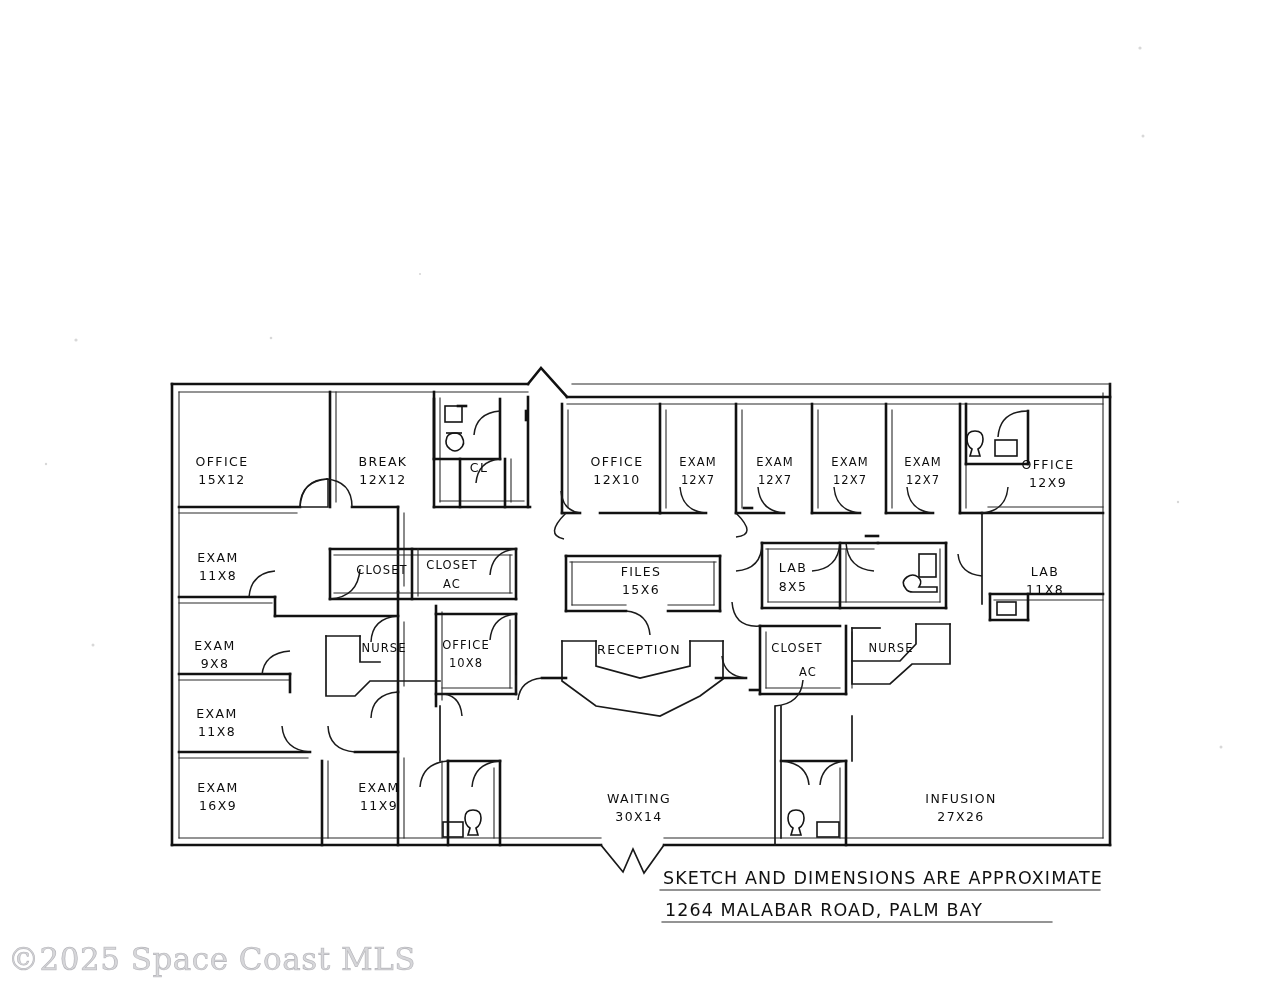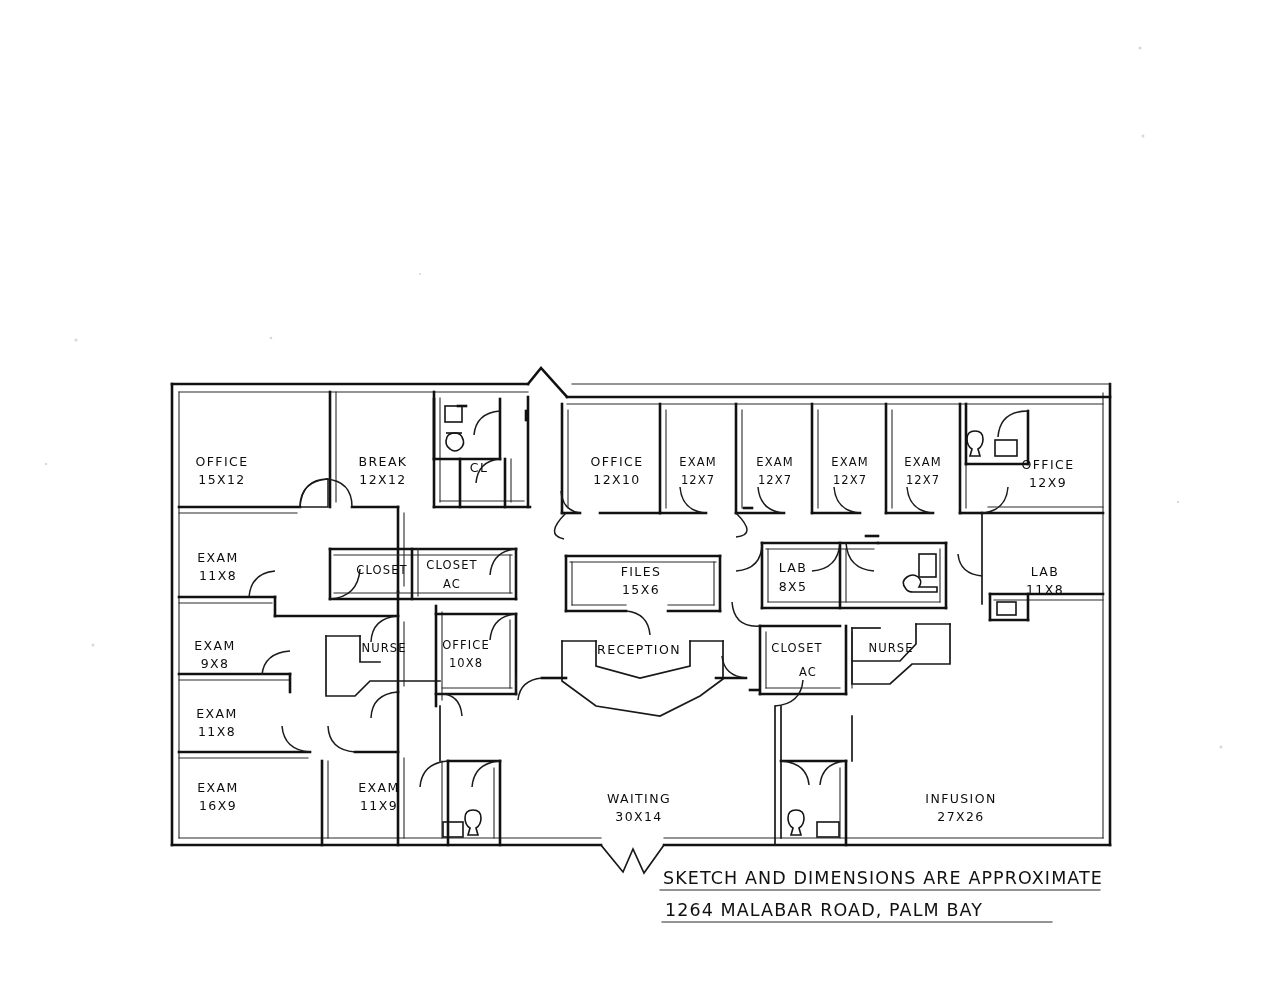--- a/index.html
+++ b/index.html
@@ -495,13 +495,14 @@
 
     <g>
       <text class="captiontext" x="663" y="868">SKETCH AND DIMENSIONS ARE APPROXIMATE</text>
       <path class="wall-hair" d="M660 874 L1100 874"></path>
       <text class="captiontext" x="665" y="900">1264 MALABAR ROAD, PALM BAY</text>
       <path class="wall-hair" d="M662 906 L1052 906"></path>
     </g>
 
   </svg>
 
+  <div class="watermark">©2025 Space Coast MLS</div>
 </div>
 
 </body></html>

